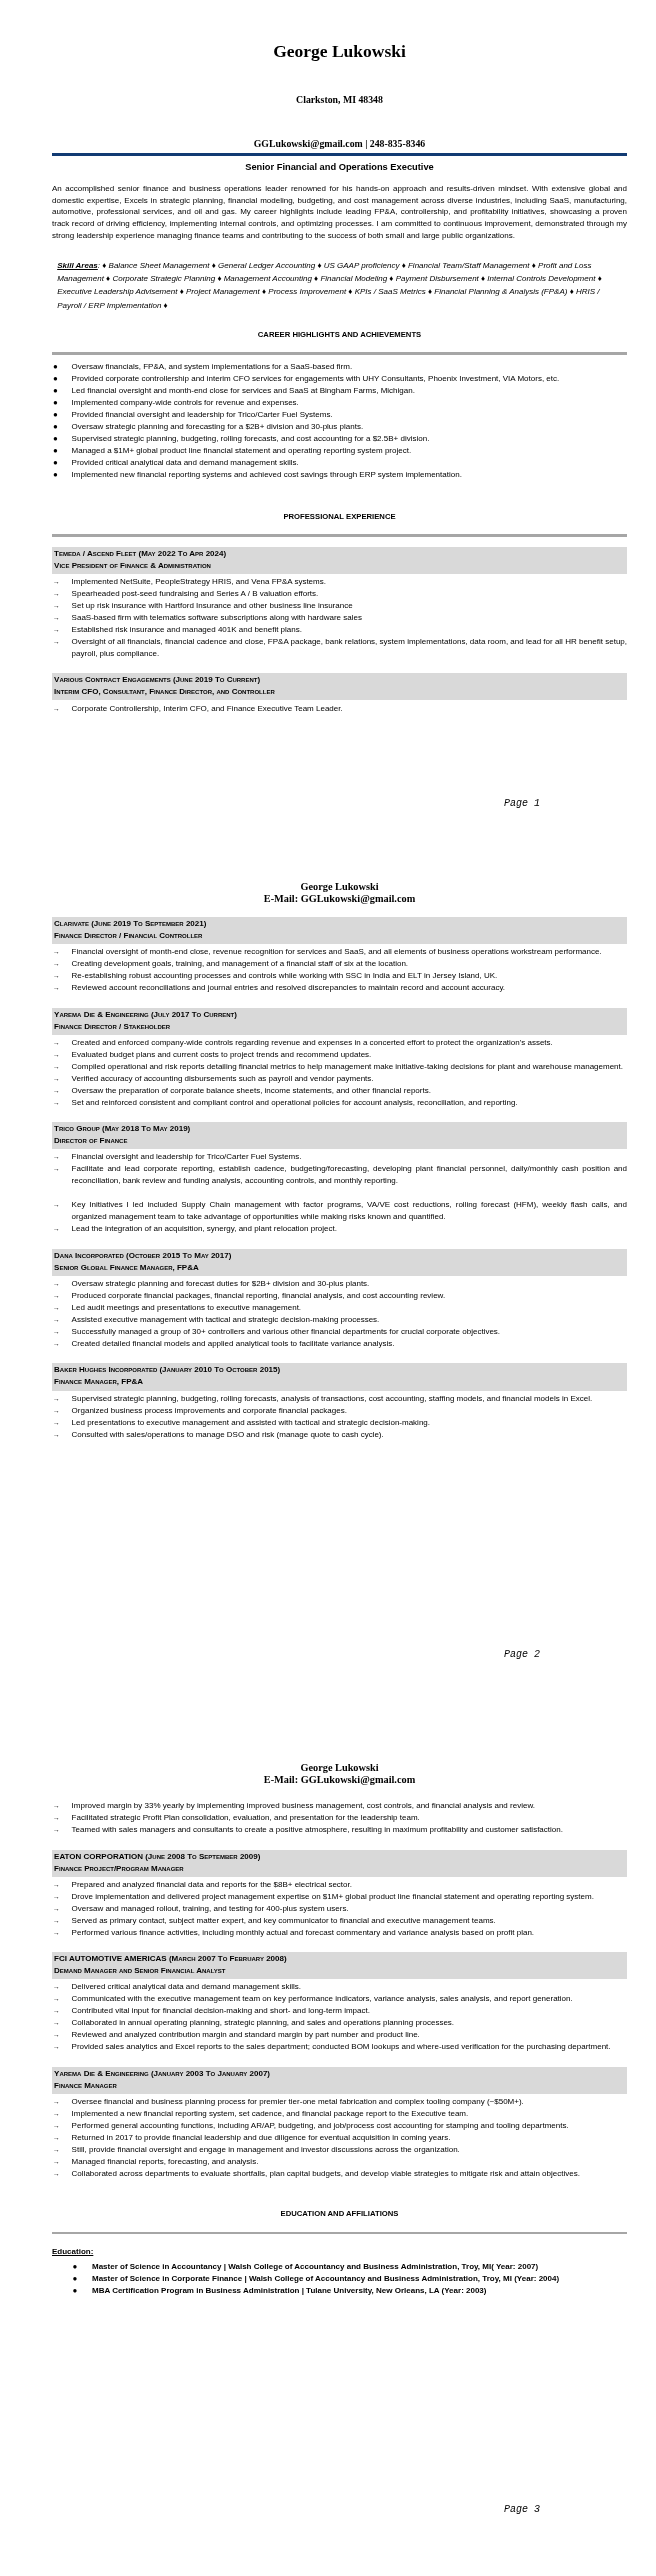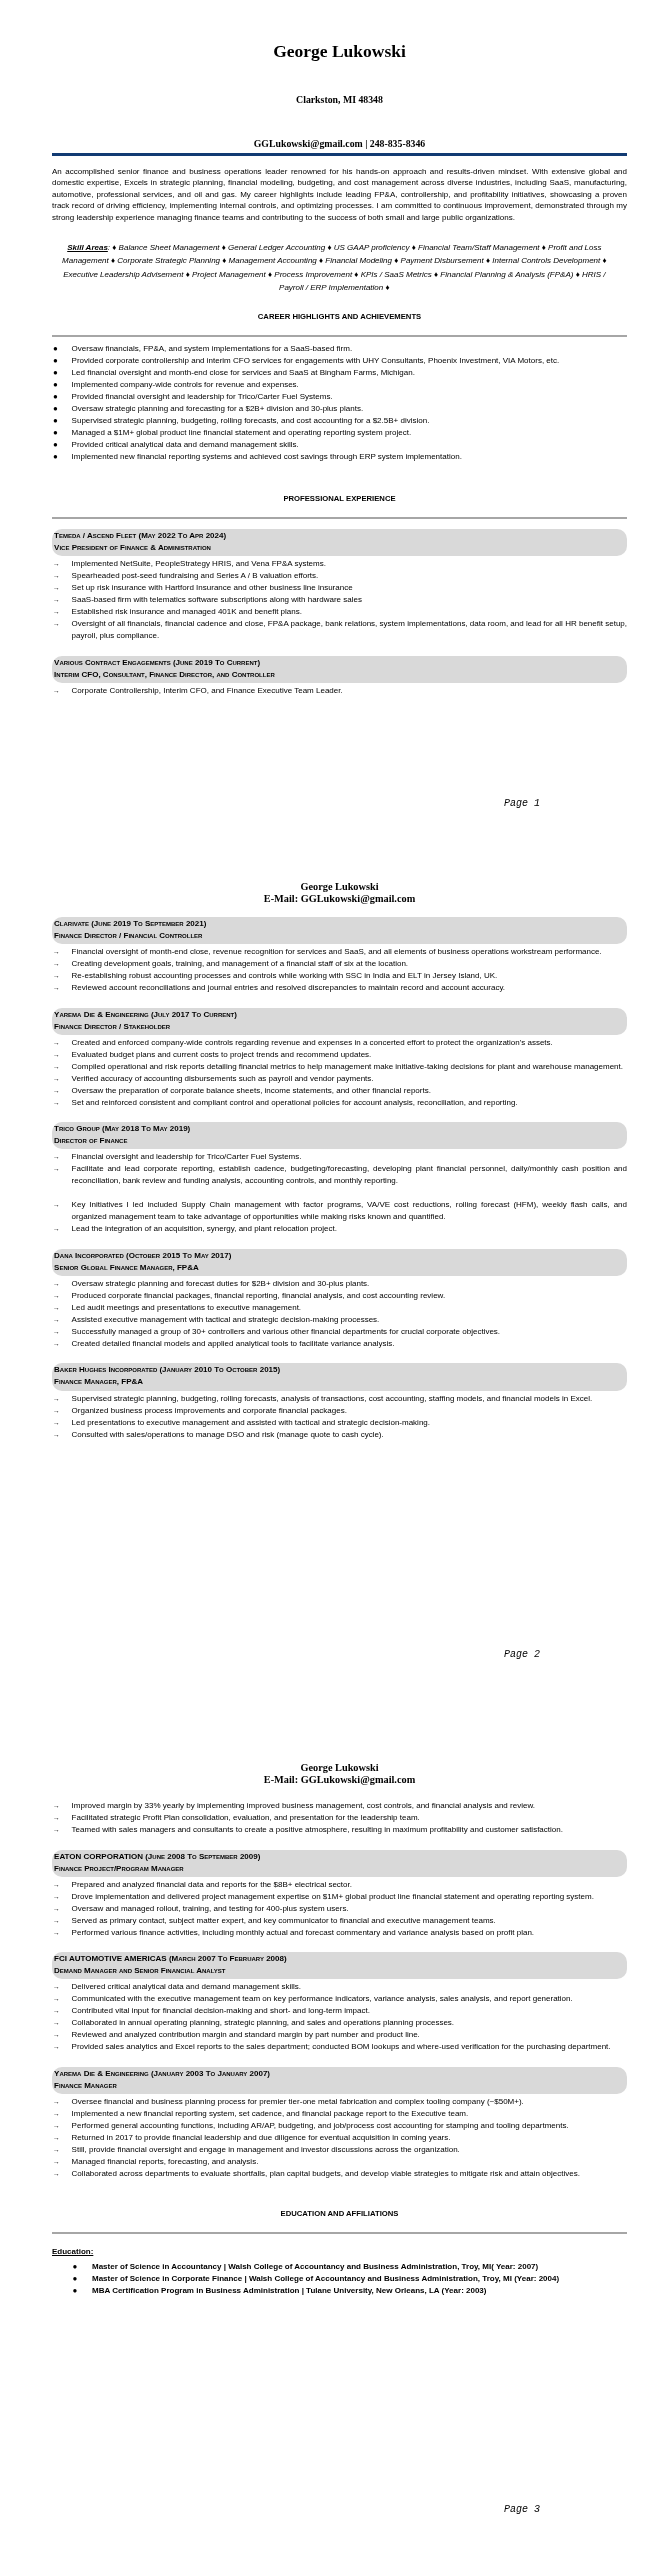--- a/index.html
+++ b/index.html
@@ -10,50 +10,51 @@
   .p3 { top: 1726px; height: 850px; }
   .content { position: absolute; left: 44px; width: 575px; }
 
   .hdr-name { font-family: "Liberation Serif", serif; font-weight: bold; text-align: center; font-size: 17.5px; line-height: 19.6px; }
   .hdr-line { font-family: "Liberation Serif", serif; font-weight: bold; text-align: center; font-size: 9.8px; line-height: 12px; margin-top: 32px; }
   .hdr2-name { font-family: "Liberation Serif", serif; font-weight: bold; text-align: center; font-size: 10.3px; line-height: 12.4px; }
   .hdr2-line { font-family: "Liberation Serif", serif; font-weight: bold; text-align: center; font-size: 10.3px; line-height: 12.4px; }
   .blue-rule { height: 3.6px; background: #123b73; margin-top: 3.1px; }
   .title { text-align: center; font-weight: bold; font-size: 9.3px; line-height: 12.4px; margin-top: 5.2px; }
   .summary { font-size: 8px; line-height: 11.6px; text-align: justify; margin-top: 9.3px; }
-  .skills { font-style: italic; text-align: center; font-size: 8px; line-height: 13.4px; margin: 17.5px 15.5px 0 5.2px; }
+  .skills { font-style: italic; text-align: left; font-size: 8px; line-height: 13.4px; margin: 17.5px 15.5px 0 5.2px; }
   .skills .lbl { font-weight: bold; text-decoration: underline; }
   .section-title { text-align: center; font-weight: bold; font-size: 7.7px; line-height: 10.3px; margin-top: 17.5px; }
   .gray-rule { height: 2.1px; background: #a6a6a6; margin-top: 12.4px; }
   ul.dots { list-style: none; margin: 6.2px 0 0 0; padding: 0; }
   ul.dots li { position: relative; padding-left: 19.6px; font-size: 8px; line-height: 12px; text-align: justify; }
   ul.dots li .mk { position: absolute; left: 1px; top: 0; }
   ul.arrows { list-style: none; margin: 2.1px 0 0 0; padding: 0; }
   ul.arrows li { position: relative; padding-left: 19.6px; font-size: 8px; line-height: 12px; text-align: justify; }
   ul.arrows li .mk { position: absolute; left: 0.5px; top: 0; font-size: 7.2px; }
   ul.arrows li.gap { margin-top: 12px; }
   .job { margin-top: 13.4px; }
-  .job-head { background: #d9d9d9; padding: 1px 2.1px 2.1px 2.1px; font-weight: bold; font-variant: small-caps; font-size: 8px; line-height: 12px; border-radius: 10px; }
+  .job-head { background: #d9d9d9; padding: 1px 2.1px 2.1px 2.1px; font-weight: bold; font-variant: small-caps; font-size: 8px; line-height: 12px; }
   .job-head .co { display: block; }
   .job-head .role { display: block; }
   .page-num { position: absolute; right: 39px; font-style: italic; font-size: 10px; font-family: Liberation Mono, monospace; }
   .edu-sub { font-weight: bold; text-decoration: underline; font-size: 8px; line-height: 12px; margin-top: 12.4px; }
   ul.bold-dots { list-style: none; margin: 3.1px 0 0 0; padding: 0 31px 0 0; }
   ul.bold-dots li { position: relative; padding-left: 40px; font-weight: bold; font-size: 8px; line-height: 12px; }
   ul.bold-dots li .mk { position: absolute; left: 20.6px; top: 0; }
 </style>
 </head>
 <body>
 
 <div class="page p1">
   <div class="content" style="top:42px;">
     <div class="hdr-name">George Lukowski</div>
     <div class="hdr-line">Clarkston, MI 48348</div>
     <div class="hdr-line">GGLukowski@gmail.com | 248-835-8346</div>
     <div class="blue-rule"></div>
+    <div class="title">Senior Financial and Operations Executive</div>
     <div class="summary">An accomplished senior finance and business operations leader renowned for his hands-on approach and results-driven mindset. With extensive global and domestic expertise, Excels in strategic planning, financial modeling, budgeting, and cost management across diverse industries, including SaaS, manufacturing, automotive, professional services, and oil and gas. My career highlights include leading FP&amp;A, controllership, and profitability initiatives, showcasing a proven track record of driving efficiency, implementing internal controls, and optimizing processes. I am committed to continuous improvement, demonstrated through my strong leadership experience managing finance teams and contributing to the success of both small and large public organizations.</div>
 
     <div class="skills">
       <span class="lbl">Skill Areas</span>:
       <span id="skills-list"><span> ♦ </span><span>Balance Sheet Management</span><span> ♦ </span><span>General Ledger Accounting</span><span> ♦ </span><span>US GAAP proficiency</span><span> ♦ </span><span>Financial Team/Staff Management</span><span> ♦ </span><span>Profit and Loss Management</span><span> ♦ </span><span>Corporate Strategic Planning</span><span> ♦ </span><span>Management Accounting</span><span> ♦ </span><span>Financial Modeling</span><span> ♦ </span><span>Payment Disbursement</span><span> ♦ </span><span>Internal Controls Development</span><span> ♦ </span><span>Executive Leadership Advisement</span><span> ♦ </span><span>Project Management</span><span> ♦ </span><span>Process Improvement</span><span> ♦ </span><span>KPIs / SaaS Metrics</span><span> ♦ </span><span>Financial Planning &amp; Analysis (FP&amp;A)</span><span> ♦ </span><span>HRIS / Payroll / ERP Implementation</span><span> ♦</span></span>
     </div>
 
     <div class="section-title">CAREER HIGHLIGHTS AND ACHIEVEMENTS</div>
     <div class="gray-rule"></div>
     <ul class="dots">

